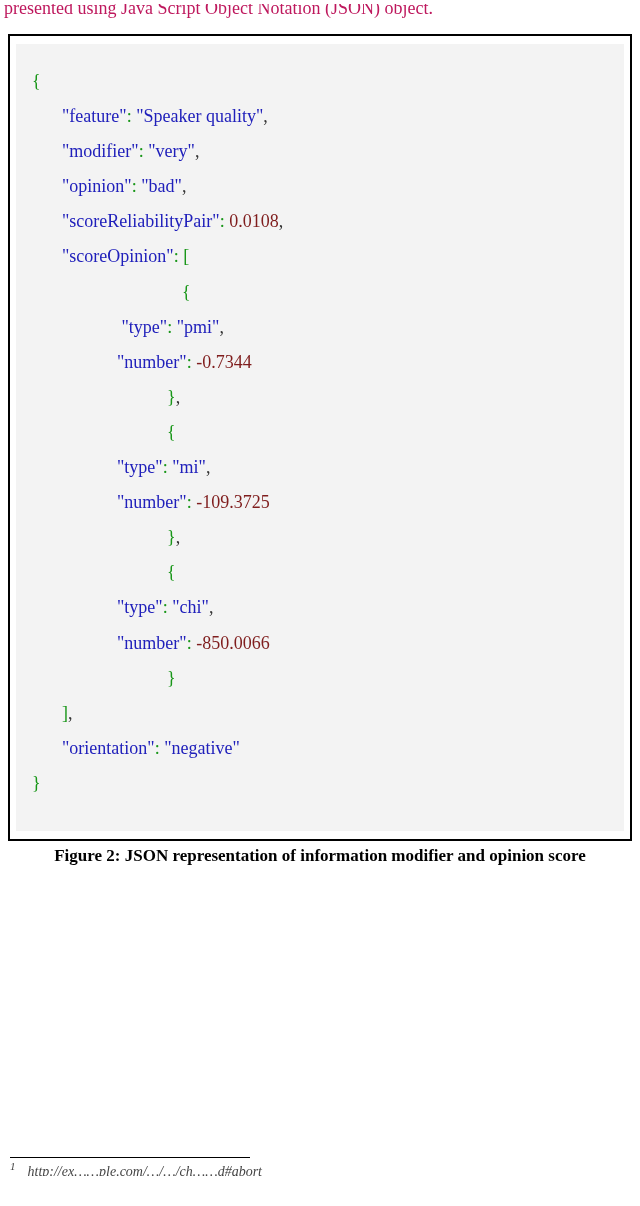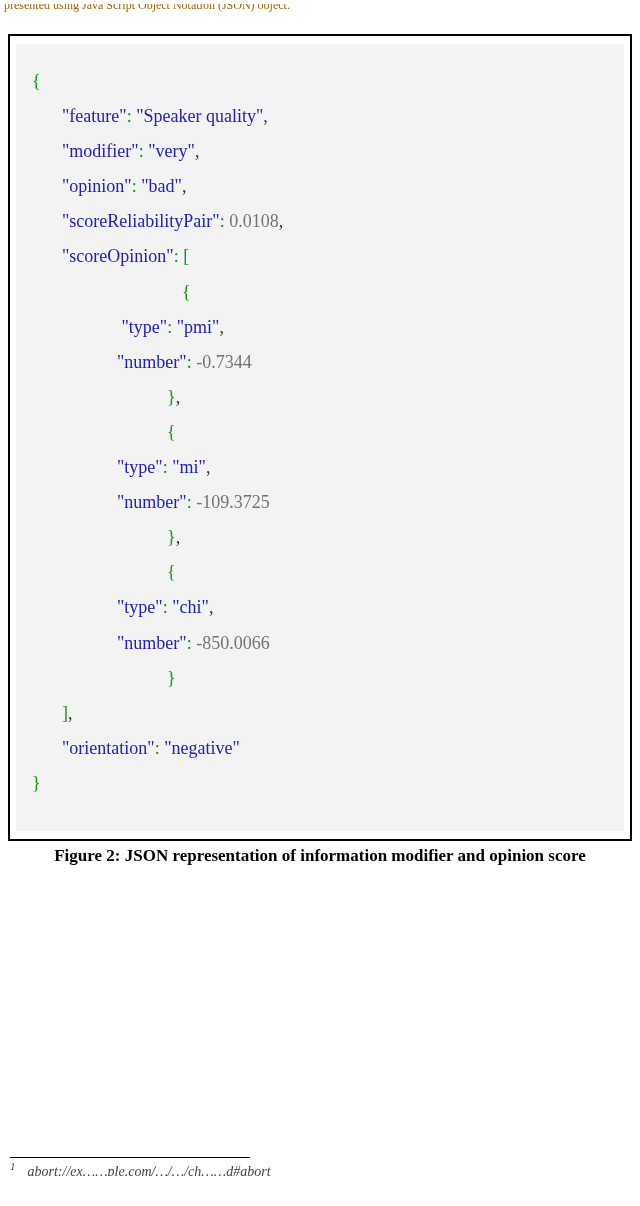--- a/index.html
+++ b/index.html
@@ -3,22 +3,22 @@
   <meta charset="utf-8">
   <style>
     * { margin: 0; padding: 0; box-sizing: border-box; }
     body {
       font-family: 'Times New Roman', Times, serif;
       background: #fff;
       width: 640px;
       padding: 4px;
     }
     .cropped-header {
-      font-size: 12px;
-      color: #a16207;
+      font-size: 18px;
+      color: #be185d;
       margin-bottom: 12px;
       padding-left: 4px;
       overflow: hidden;
       height: 18px;
       position: relative;
     }
     .cropped-header span {
       position: absolute;
       top: -6px;
       left: 0;
@@ -38,21 +38,21 @@
       color: #333;
       white-space: pre;
       overflow: hidden;
     }
     .brace  { color: #189618; }
     .bracket{ color: #189618; }
     .colon  { color: #189618; }
     .comma  { color: #333; }
     .key    { color: #2020bb; }
     .str    { color: #2020bb; }
-    .num    { color: #737373; }
+    .num    { color: #7f1d1d; }
     .ind1 { padding-left: 30px; display: inline-block; }
     .ind2 { padding-left: 85px; display: inline-block; }
     .ind2b{ padding-left: 135px; display: inline-block; }
     .ind3 { padding-left: 150px; display: inline-block; }
     .caption {
       font-size: 17px;
       font-weight: bold;
       text-align: center;
       margin: 4px 4px 0 4px;
       line-height: 1.3;
@@ -87,14 +87,14 @@
 </div>
 
 <div class="figure-outer">
   <div class="code-box"><span class="row"><span class="brace">{</span></span><span class="row"><span class="ind1"><span class="key">"feature"</span><span class="colon">:</span> <span class="str">"Speaker quality"</span><span class="comma">,</span></span></span><span class="row"><span class="ind1"><span class="key">"modifier"</span><span class="colon">:</span> <span class="str">"very"</span><span class="comma">,</span></span></span><span class="row"><span class="ind1"><span class="key">"opinion"</span><span class="colon">:</span> <span class="str">"bad"</span><span class="comma">,</span></span></span><span class="row"><span class="ind1"><span class="key">"scoreReliabilityPair"</span><span class="colon">:</span> <span class="num">0.0108</span><span class="comma">,</span></span></span><span class="row"><span class="ind1"><span class="key">"scoreOpinion"</span><span class="colon">:</span> <span class="bracket">[</span></span></span><span class="row"><span class="ind3"><span class="brace">{</span></span></span><span class="row"><span class="ind2"> <span class="key">"type"</span><span class="colon">:</span> <span class="str">"pmi"</span><span class="comma">,</span></span></span><span class="row"><span class="ind2"><span class="key">"number"</span><span class="colon">:</span> <span class="num">-0.7344</span></span></span><span class="row"><span class="ind2b"><span class="brace">}</span><span class="comma">,</span></span></span><span class="row"><span class="ind2b"><span class="brace">{</span></span></span><span class="row"><span class="ind2"><span class="key">"type"</span><span class="colon">:</span> <span class="str">"mi"</span><span class="comma">,</span></span></span><span class="row"><span class="ind2"><span class="key">"number"</span><span class="colon">:</span> <span class="num">-109.3725</span></span></span><span class="row"><span class="ind2b"><span class="brace">}</span><span class="comma">,</span></span></span><span class="row"><span class="ind2b"><span class="brace">{</span></span></span><span class="row"><span class="ind2"><span class="key">"type"</span><span class="colon">:</span> <span class="str">"chi"</span><span class="comma">,</span></span></span><span class="row"><span class="ind2"><span class="key">"number"</span><span class="colon">:</span> <span class="num">-850.0066</span></span></span><span class="row"><span class="ind2b"><span class="brace">}</span></span></span><span class="row"><span class="ind1"><span class="bracket">]</span><span class="comma">,</span></span></span><span class="row"><span class="ind1"><span class="key">"orientation"</span><span class="colon">:</span> <span class="str">"negative"</span></span></span><span class="row"><span class="brace">}</span></span></div>
 </div>
 
 <div class="caption">Figure 2: JSON representation of information modifier and opinion score</div>
 
 <hr class="footnote-rule">
 <div class="footnote">
-  <span class="footnote-marker">1</span><span>abort://ex……ple.com/…/…/ch……d#abort</span>
+  <span class="footnote-marker">1</span><span>http://ex……ple.com/…/…/ch……d#abort</span>
 </div>
 
 </body></html>

